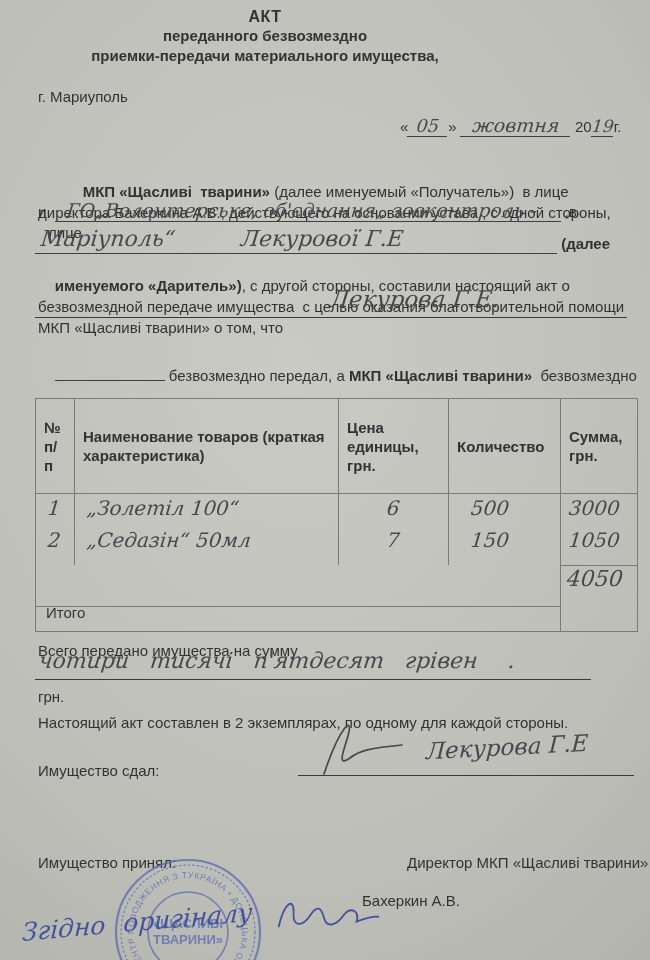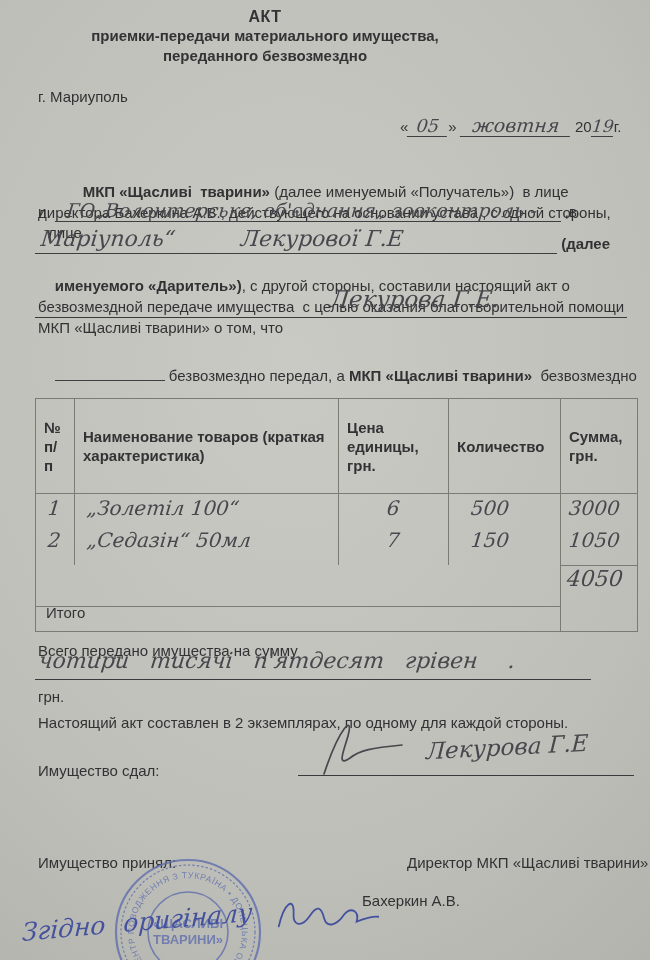--- a/index.html
+++ b/index.html
@@ -68,22 +68,22 @@
 
   svg { display: block; }
 </style>
 </head>
 <body>
 
 <div class="page">
 
   <div class="abs titleblock">
     <div class="title-main">АКТ</div>
+    <div class="title-sub">переданного безвозмездно</div>
     <div class="title-sub">приемки-передачи материального  имущества,</div>
-    <div class="title-sub">переданного безвозмездно</div>
   </div>
 
   <div class="abs print" style="left:38px; top:86px;">г. Мариуполь</div>
 
   <div class="abs dateline">
     <span>«</span><span class="hw ul day">05</span><span>»</span>
     <span class="hw ul month">жовтня</span>
     <span>20</span><span class="hw ul yr">19</span><span>г.</span>
   </div>
 

